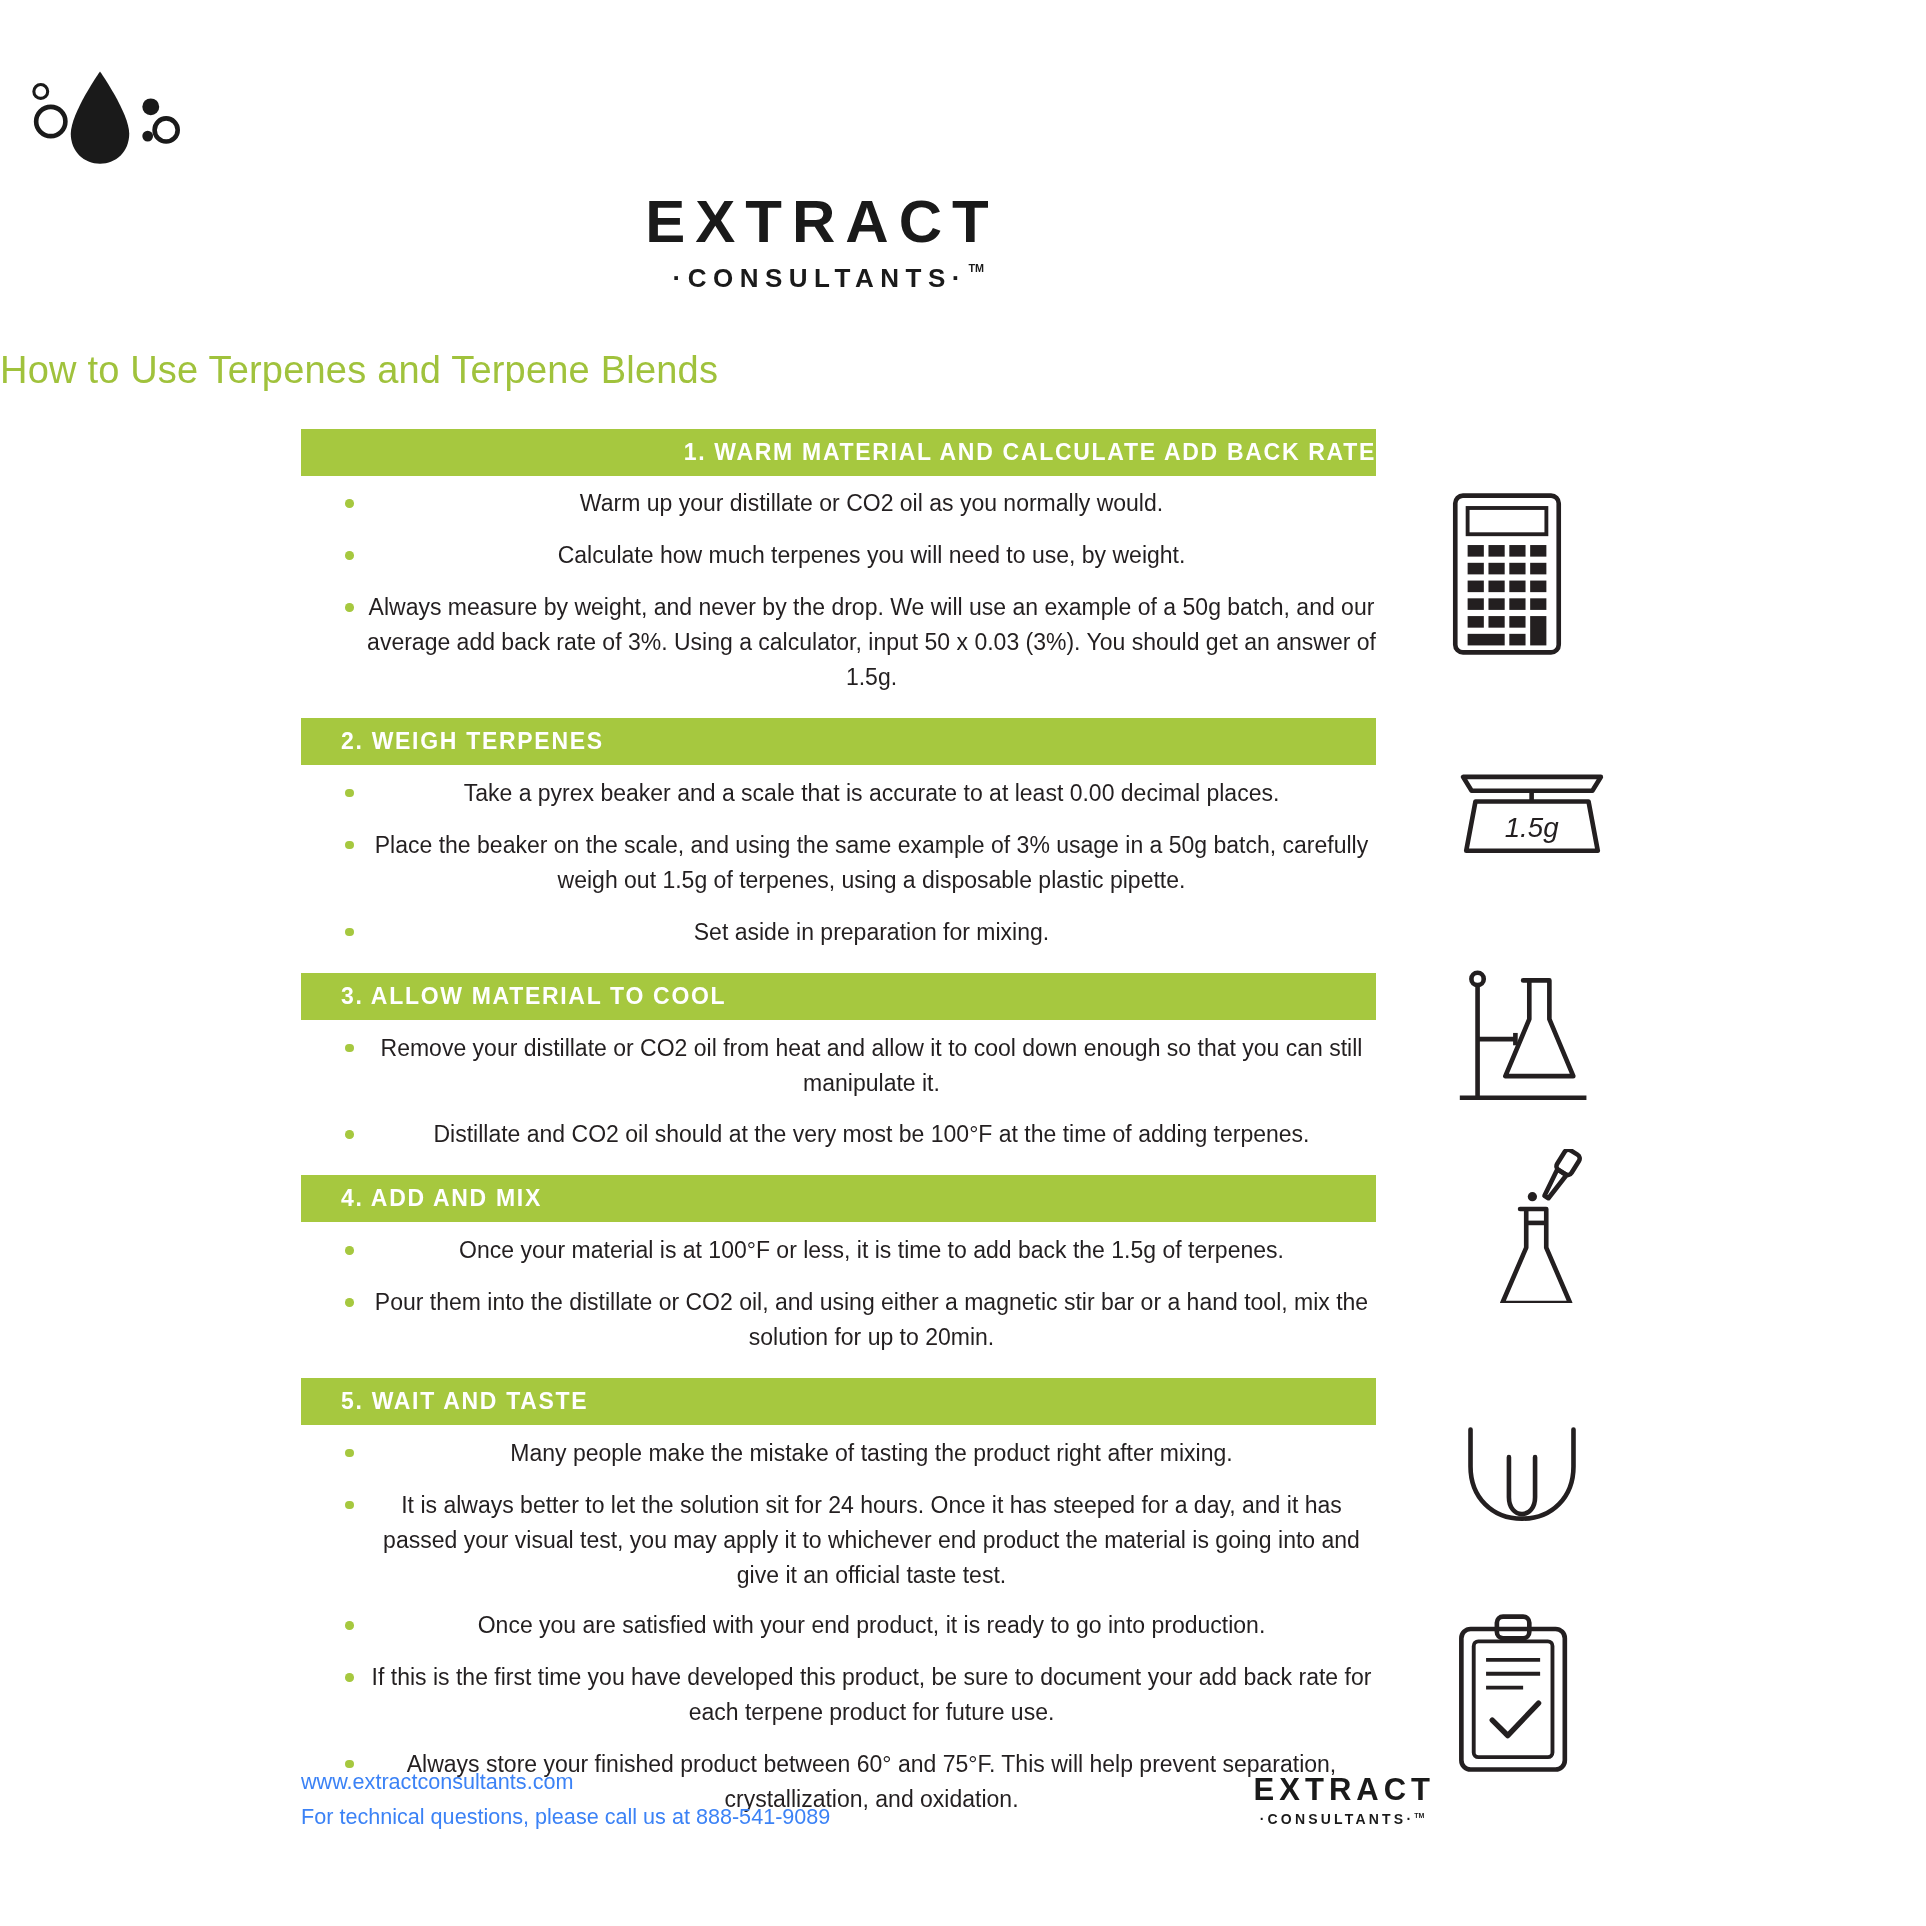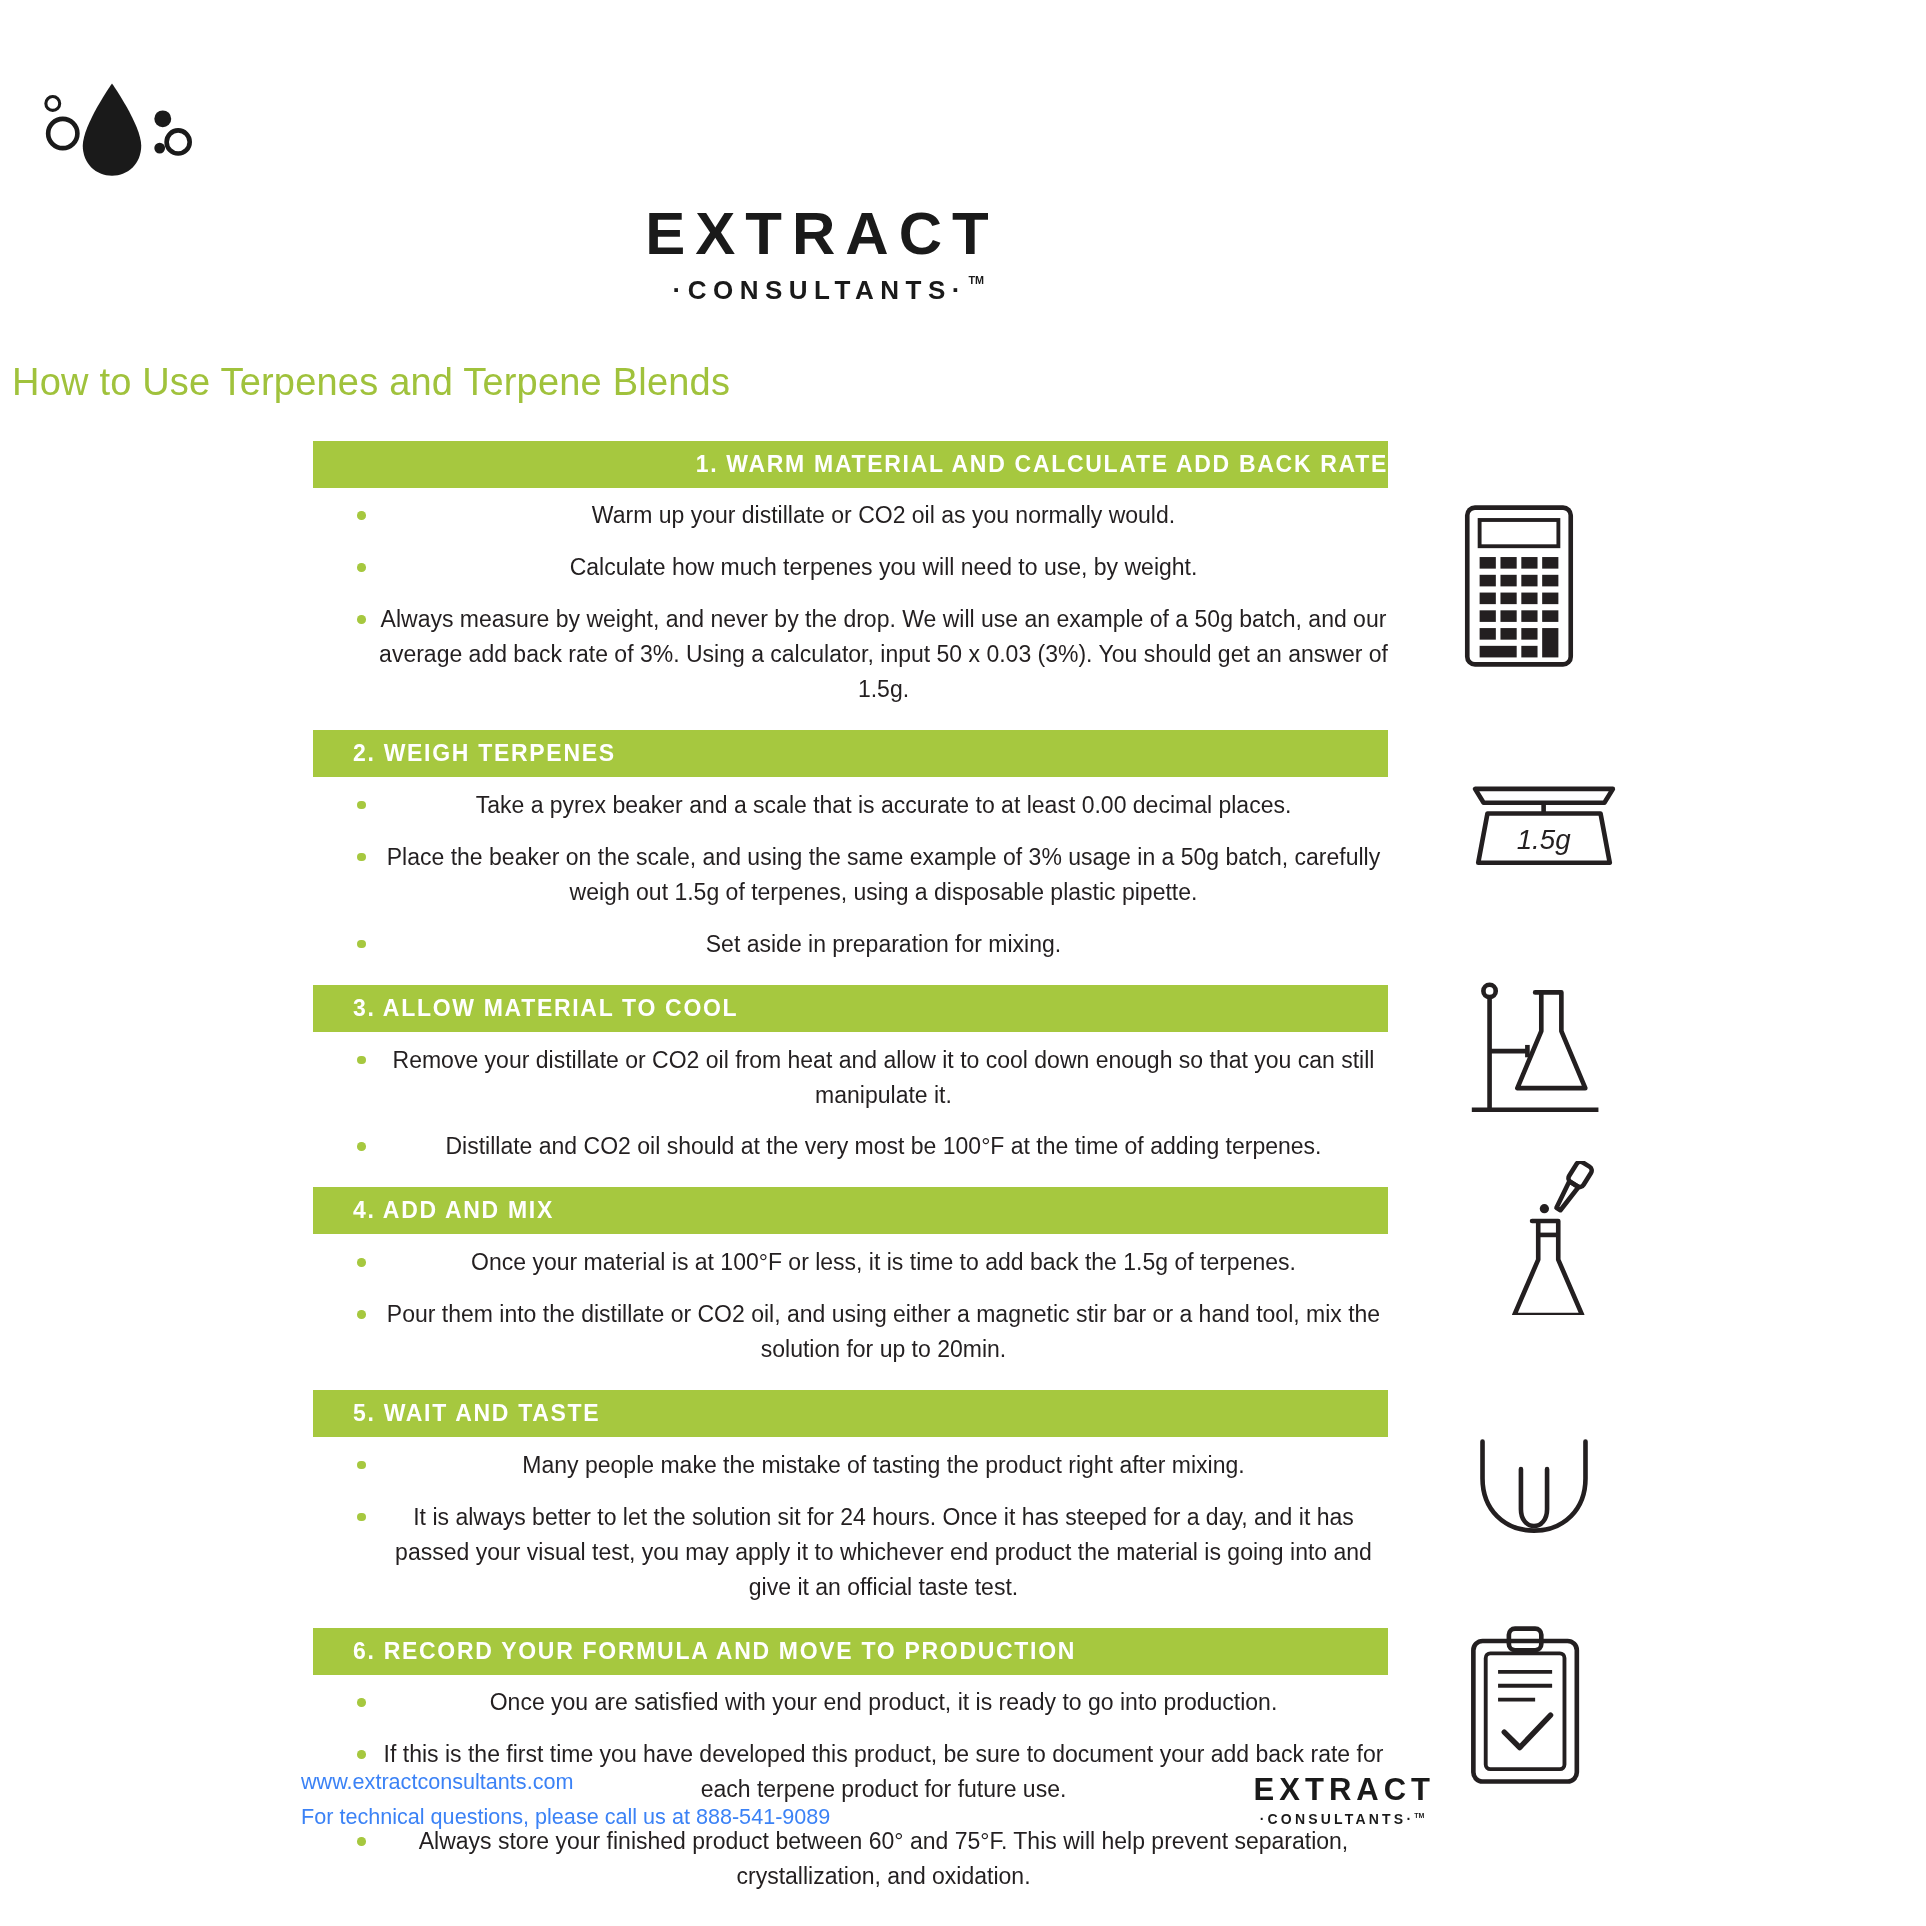--- a/index.html
+++ b/index.html
@@ -13,21 +13,21 @@
     font-family: "Liberation Sans", sans-serif;
     color: #231f20;
     overflow: hidden;
     position: relative;
   }
   .page {
     width: 1634px;
     height: 1926px;
     position: relative;
     box-sizing: border-box;
-    padding: 12px;
+    padding: 0;
   }
 
   
   .logo-block {
     width: 100%;
     text-align: center;
     padding-top: 65px;
   }
   .logo-mark {
     display: block;
@@ -230,21 +230,20 @@
         <li>Once your material is at 100°F or less, it is time to add back the 1.5g of terpenes.</li>
         <li>Pour them into the distillate or CO2 oil, and using either a magnetic stir bar or a hand tool, mix the solution for up to 20min.</li>
       </ul>
 
       <div class="sec-header">5. WAIT AND TASTE</div>
       <ul class="bullets">
         <li>Many people make the mistake of tasting the product right after mixing.</li>
         <li>It is always better to let the solution sit for 24 hours. Once it has steeped for a day, and it has passed your visual test, you may apply it to whichever end product the material is going into and give it an official taste test.</li>
       </ul>
 
-      <div class="sec-header">6. RECORD YOUR FORMULA AND MOVE TO PRODUCTION</div>
       <ul class="bullets">
         <li>Once you are satisfied with your end product, it is ready to go into production.</li>
         <li>If this is the first time you have developed this product, be sure to document your add back rate for each terpene product for future use.</li>
         <li>Always store your finished product between 60° and 75°F. This will help prevent separation, crystallization, and oxidation.</li>
       </ul>
     </div>
 
     <div class="icon-col">
 
       <div class="icon-slot" style="top:62px;">

